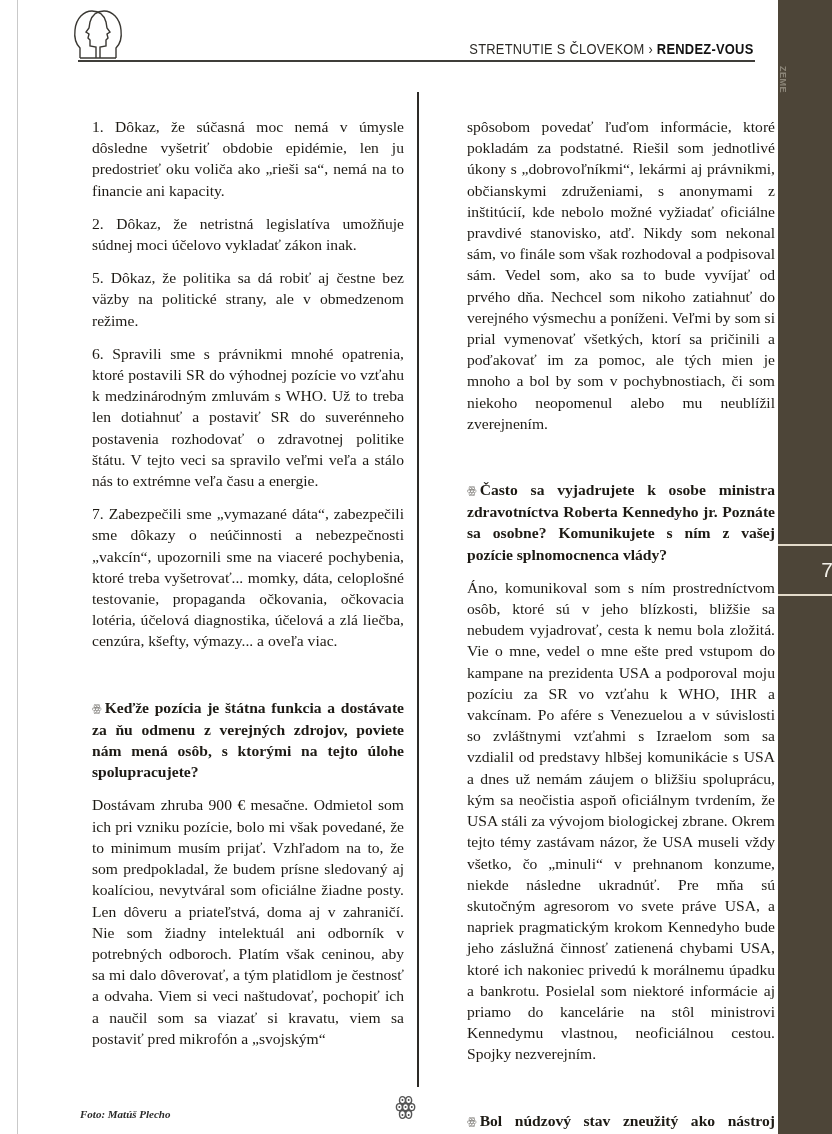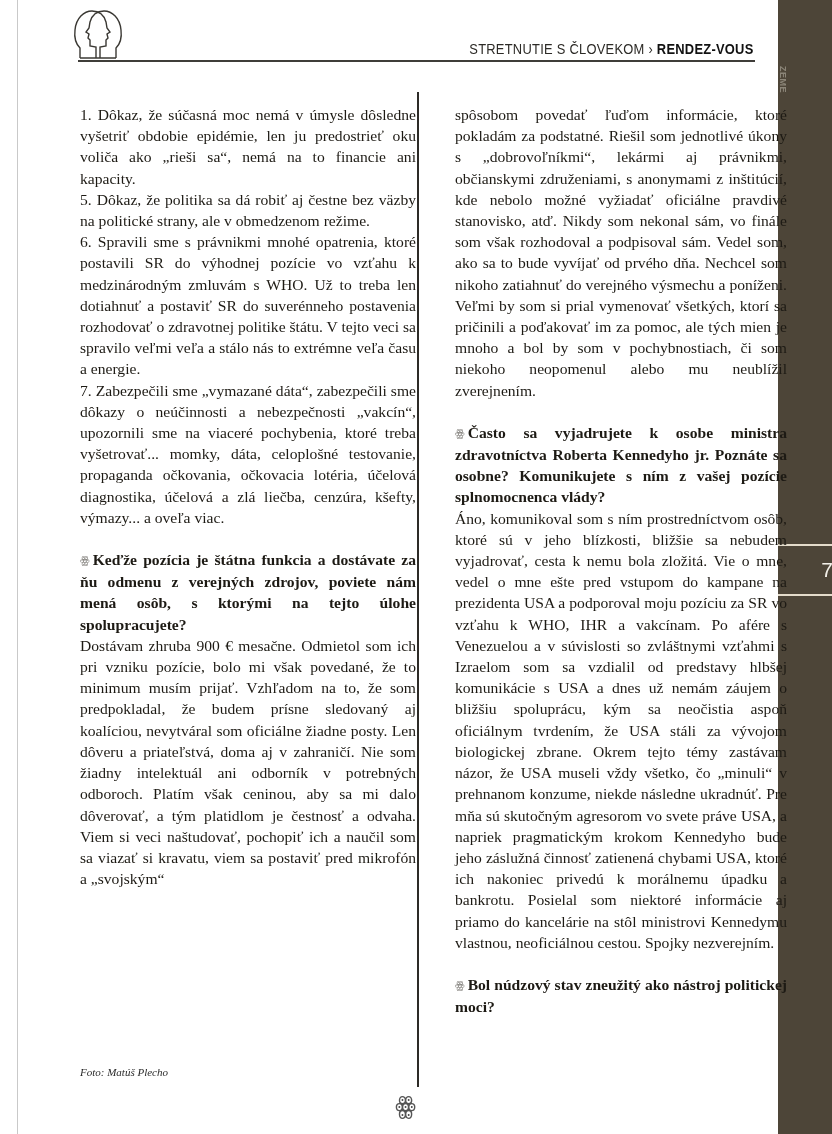--- a/index.html
+++ b/index.html
@@ -50,31 +50,31 @@
     position: absolute; top: 104px; width: 336px;
     font-size: 15.6px; line-height: 21.2px; text-align: justify;
     hyphens: manual;
   }
   .col-left { left: 80px; }
   .col-right { left: 455px; width: 332px; }
   .col-divider {
     position: absolute; left: 417px; top: 92px; width: 1.5px; height: 995px;
     background: #2d2b27;
   }
-  .col p { margin: 0; }
+  .col p { margin: 12px; }
   .col .gap { height: 21px; }
   .q { font-weight: bold; }
   .q-mark {
     display: inline-block; font-weight: normal; color: #8c8a86;
     font-family: "DejaVu Sans", sans-serif; font-size: 11px; margin-right: 3px;
     vertical-align: 1px;
   }
   .caption {
-    position: absolute; left: 80px; top: 1066px;
-    font-style: italic; font-weight: normal; font-size: 11px; color: #2a2a2a;
+    position: absolute; left: 80px; top: 1108px;
+    font-style: italic; font-weight: bold; font-size: 11px; color: #2a2a2a;
   }
   .end-mark {
     position: absolute; left: 395px; top: 1094px;
     font-family: "DejaVu Sans", sans-serif; font-size: 24px; color: #555;
     line-height: 1;
   }
 </style>
 </head>
 <body>
 
@@ -94,20 +94,21 @@
   <span class="strong">RENDEZ-VOUS</span>
 </div>
 <div class="head-rule"></div>
 
 <div class="side-band"></div>
 <div class="side-tab-label">ZEME</div>
 <div class="page-box">71</div>
 
 <div class="col col-left">
   <p>1. Dôkaz, že súčasná moc nemá v úmysle dôsledne vyšetriť obdobie epidémie, len ju predostrieť oku voliča ako „rieši sa“, nemá na to financie ani kapacity.</p>
+  <p>2. Dôkaz, že netristná legislatíva umožňuje súdnej moci účelovo vykladať zákon inak.</p>
   <p>5. Dôkaz, že politika sa dá robiť aj čestne bez väzby na politické strany, ale v obmedzenom režime.</p>
   <p>6. Spravili sme s právnikmi mnohé opatrenia, ktoré postavili SR do výhodnej pozície vo vzťahu k medzinárodným zmluvám s WHO. Už to treba len dotiahnuť a postaviť SR do suverénneho postavenia rozhodovať o zdravotnej politike štátu. V tejto veci sa spravilo veľmi veľa a stálo nás to extrémne veľa času a energie.</p>
   <p>7. Zabezpečili sme „vymazané dáta“, zabezpečili sme dôkazy o neúčinnosti a nebezpečnosti „vakcín“, upozornili sme na viaceré pochybenia, ktoré treba vyšetrovať... momky, dáta, celoplošné testovanie, propaganda očkovania, očkovacia lotéria, účelová diagnostika, účelová a zlá liečba, cenzúra, kšefty, výmazy... a oveľa viac.</p>
   <div class="gap"></div>
   <p class="q"><span class="q-mark">ꙮ</span><span>Keďže pozícia je štátna funkcia a dostávate za ňu odmenu z verejných zdrojov, poviete nám mená osôb, s ktorými na tejto úlohe spolupracujete?</span></p>
   <p>Dostávam zhruba 900 € mesačne. Odmietol som ich pri vzniku pozície, bolo mi však povedané, že to minimum musím prijať. Vzhľadom na to, že som predpokladal, že budem prísne sledovaný aj koalíciou, nevytváral som oficiálne žiadne posty. Len dôveru a priateľstvá, doma aj v zahraničí. Nie som žiadny intelektuál ani odborník v potrebných odboroch. Platím však ceninou, aby sa mi dalo dôverovať, a tým platidlom je čestnosť a odvaha. Viem si veci naštudovať, pochopiť ich a naučil som sa viazať si kravatu, viem sa postaviť pred mikrofón a „svojským“</p>
 </div>
 
 <div class="col-divider"></div>
 

